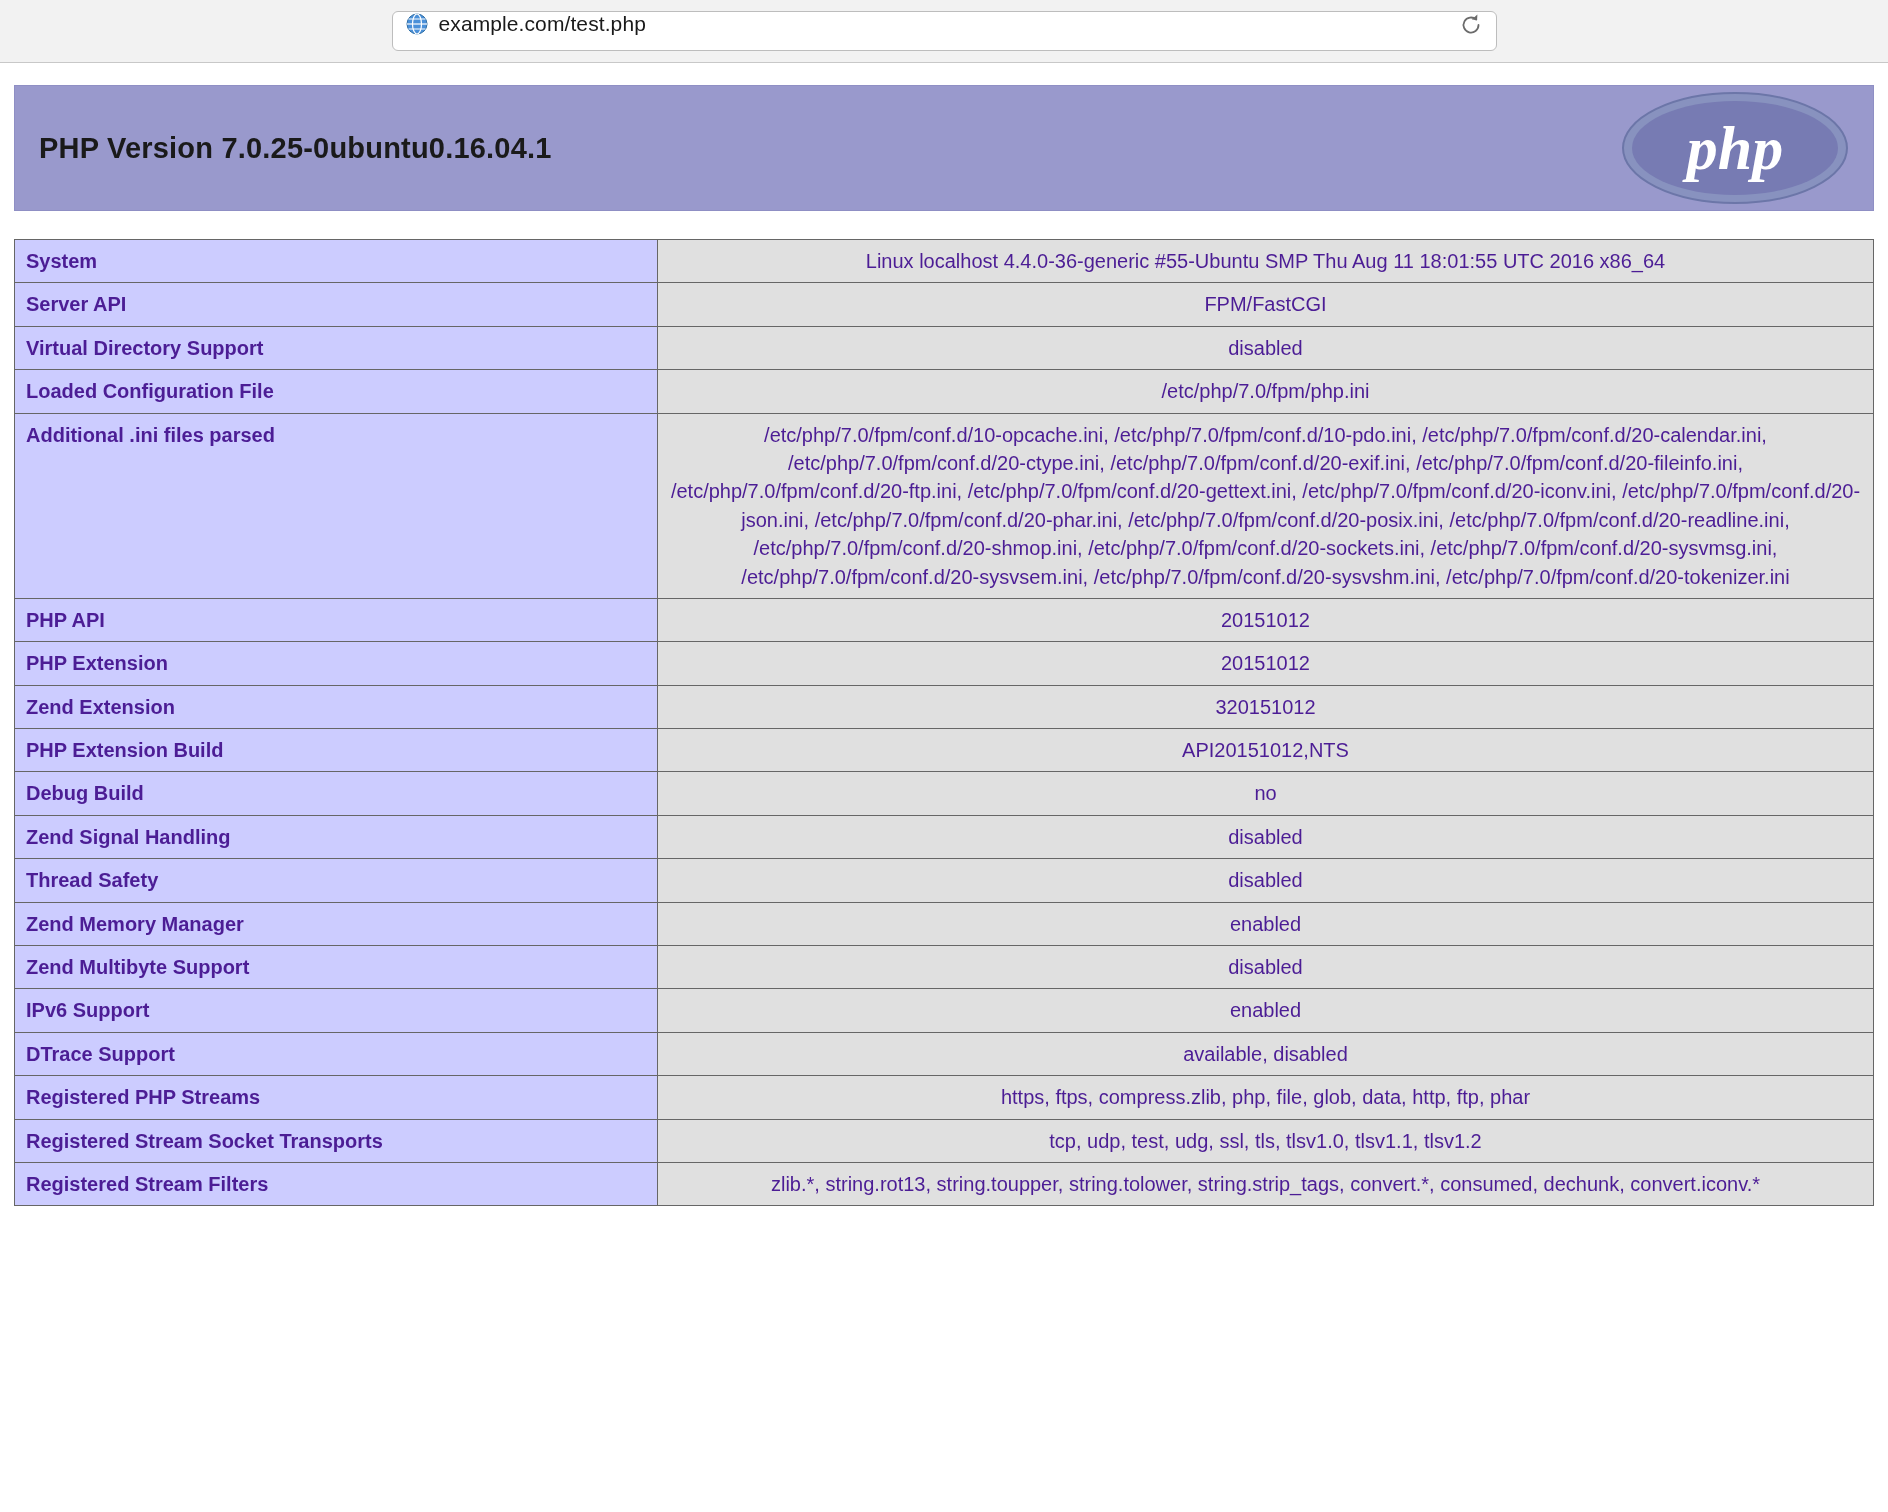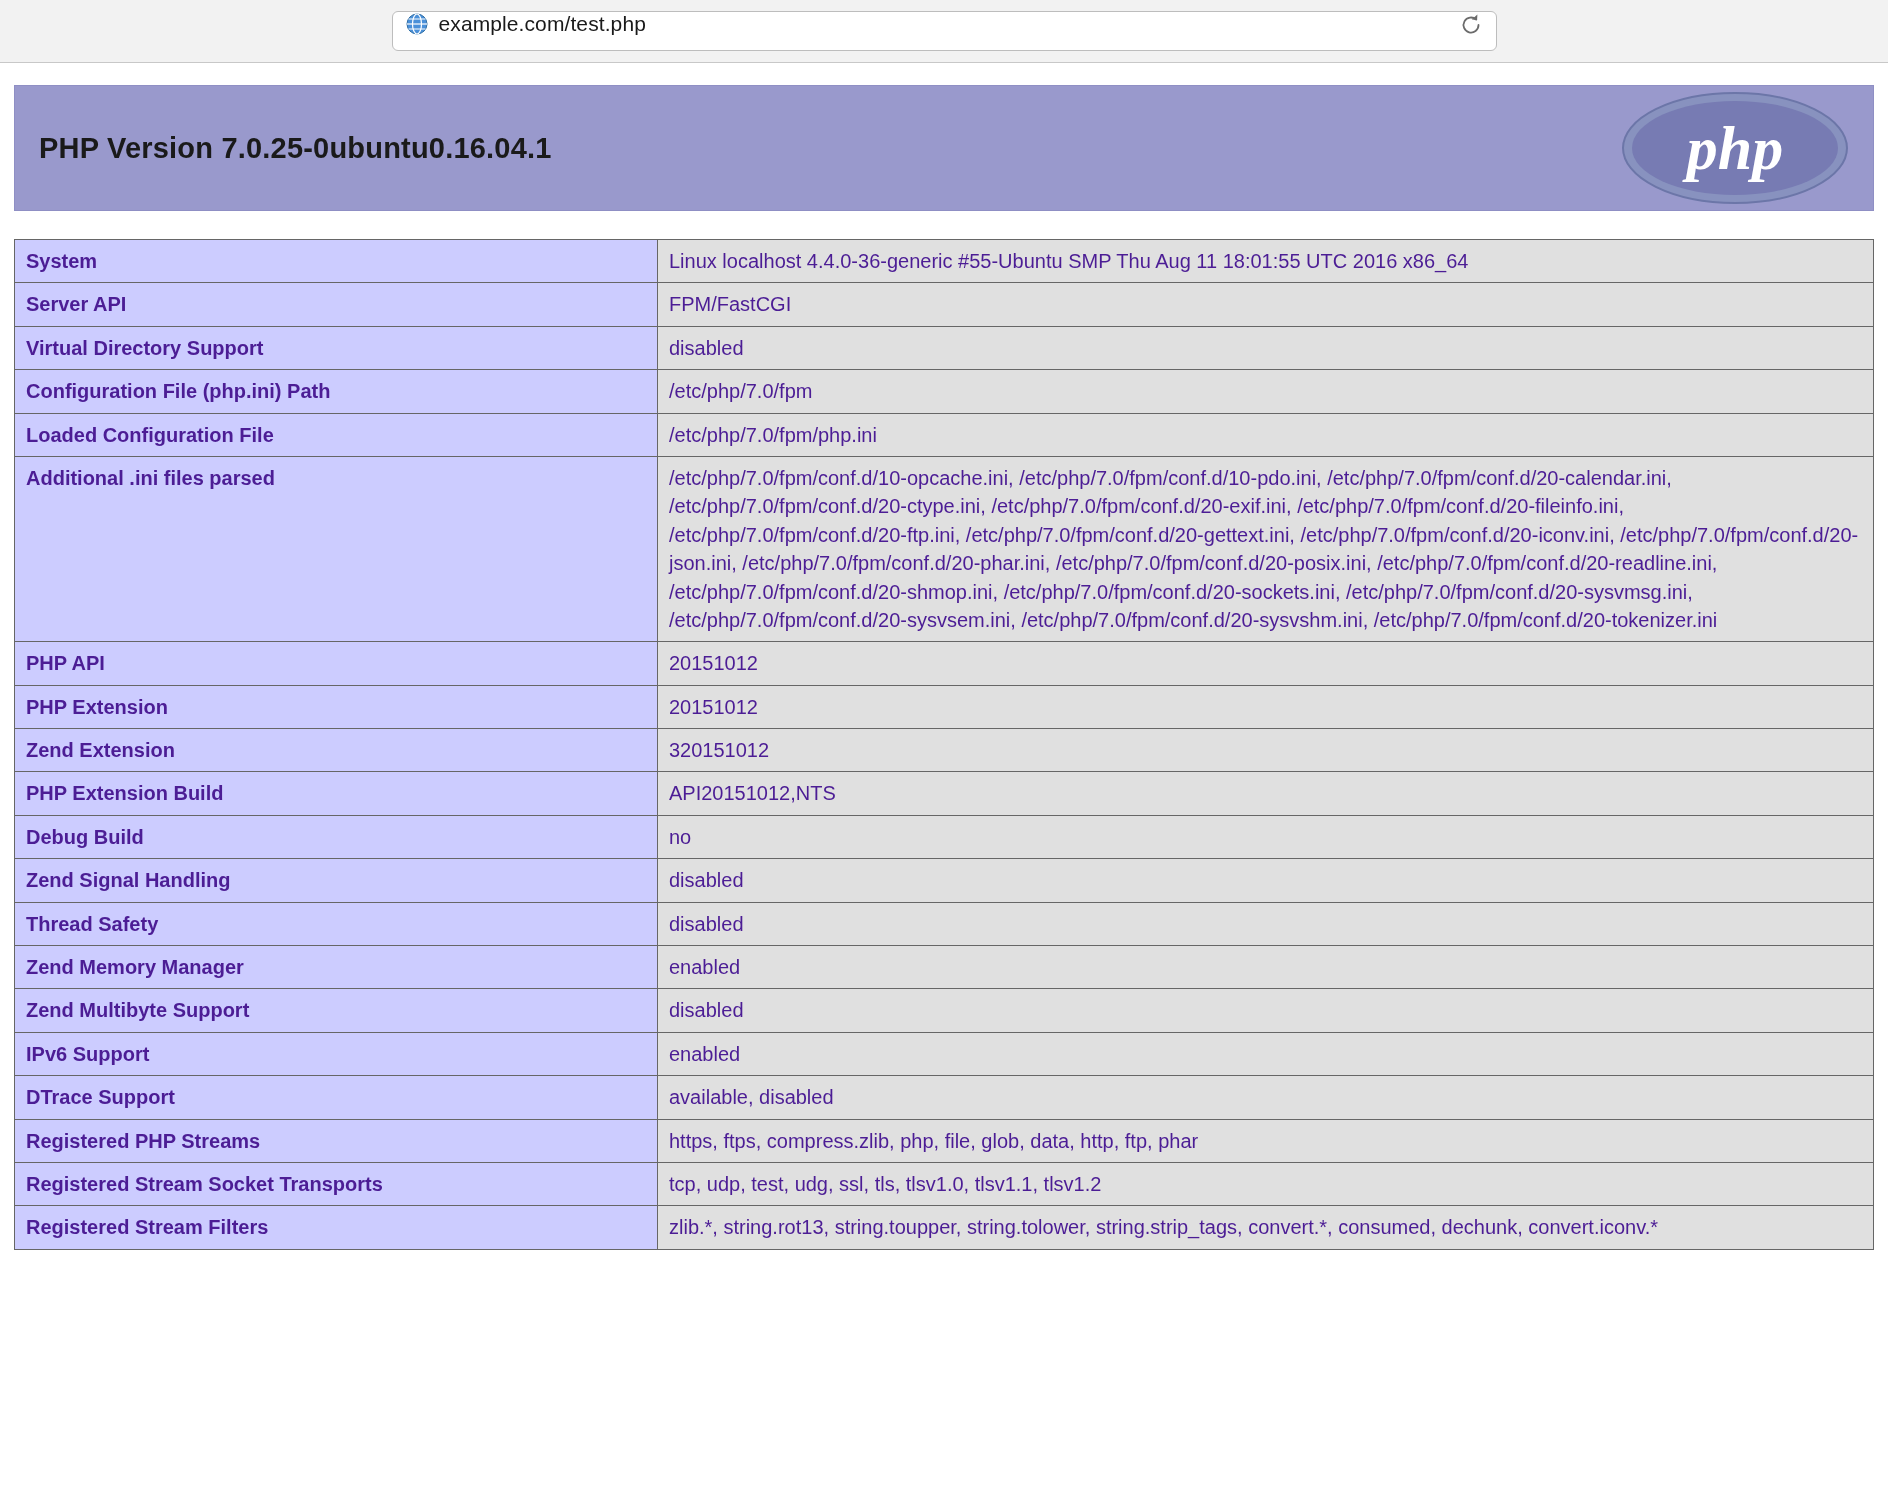--- a/index.html
+++ b/index.html
@@ -100,20 +100,21 @@
     line-height: 1.42;
     word-wrap: break-word;
   }
   td.key {
     width: 620px;
     background: #ccccff;
     font-weight: bold;
   }
   td.val {
     background: #e0e0e0;
+    text-align: center;
   }
 </style>
 </head>
 <body>
 
 <div class="browser-bar">
   <div class="url-field">
     <span class="globe-icon">
       <svg viewBox="0 0 24 24" width="24" height="24" aria-hidden="true">
         <circle cx="12" cy="12" r="10" fill="#4a90d9" stroke="#2f6ea5" stroke-width="1"></circle>
@@ -156,24 +157,20 @@
       </tr>
       <tr>
         <td class="key">Server API</td>
         <td class="val">FPM/FastCGI</td>
       </tr>
       <tr>
         <td class="key">Virtual Directory Support</td>
         <td class="val">disabled</td>
       </tr>
       <tr>
-        <td class="key">Configuration File (php.ini) Path</td>
-        <td class="val">/etc/php/7.0/fpm</td>
-      </tr>
-      <tr>
         <td class="key">Loaded Configuration File</td>
         <td class="val">/etc/php/7.0/fpm/php.ini</td>
       </tr>
       <tr>
         <td class="key">Additional .ini files parsed</td>
         <td class="val">/etc/php/7.0/fpm/conf.d/10-opcache.ini, /etc/php/7.0/fpm/conf.d/10-pdo.ini, /etc/php/7.0/fpm/conf.d/20-calendar.ini, /etc/php/7.0/fpm/conf.d/20-ctype.ini, /etc/php/7.0/fpm/conf.d/20-exif.ini, /etc/php/7.0/fpm/conf.d/20-fileinfo.ini, /etc/php/7.0/fpm/conf.d/20-ftp.ini, /etc/php/7.0/fpm/conf.d/20-gettext.ini, /etc/php/7.0/fpm/conf.d/20-iconv.ini, /etc/php/7.0/fpm/conf.d/20-json.ini, /etc/php/7.0/fpm/conf.d/20-phar.ini, /etc/php/7.0/fpm/conf.d/20-posix.ini, /etc/php/7.0/fpm/conf.d/20-readline.ini, /etc/php/7.0/fpm/conf.d/20-shmop.ini, /etc/php/7.0/fpm/conf.d/20-sockets.ini, /etc/php/7.0/fpm/conf.d/20-sysvmsg.ini, /etc/php/7.0/fpm/conf.d/20-sysvsem.ini, /etc/php/7.0/fpm/conf.d/20-sysvshm.ini, /etc/php/7.0/fpm/conf.d/20-tokenizer.ini</td>
       </tr>
       <tr>
         <td class="key">PHP API</td>
         <td class="val">20151012</td>

